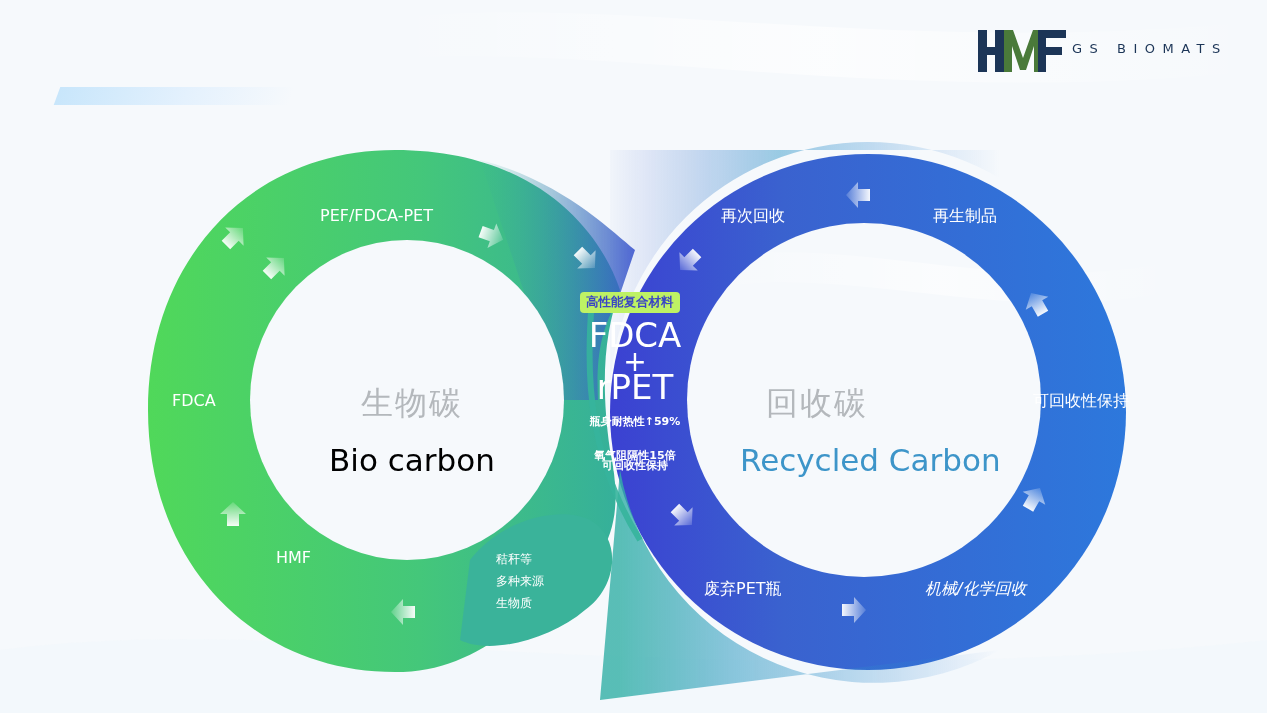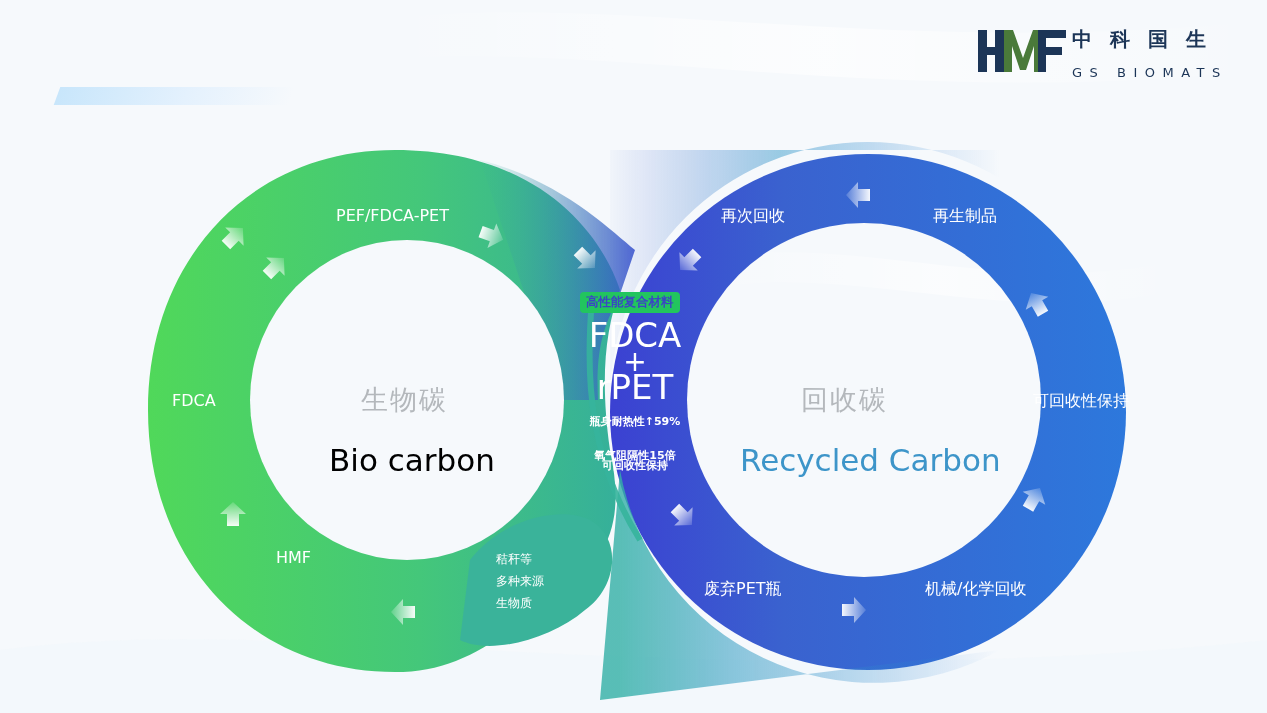--- a/index.html
+++ b/index.html
@@ -26,26 +26,26 @@
     .logo-en {
       font-family: "DejaVu Sans", sans-serif; font-size: 13px; color: #1c3557;
       letter-spacing: 7.5px; line-height: 18px; margin-top: 12px;
     }
     svg.diagram { position: absolute; left: 0; top: 0; }
     .lbl {
       position: absolute; color: #ffffff; font-size: 16px; white-space: nowrap;
       font-family: "DejaVu Sans", sans-serif;
     }
     .center-cn {
-      position: absolute; font-size: 27px; color: #b4b8bc; font-family: "DejaVu Sans", sans-serif;
+      position: absolute; font-size: 32px; color: #b4b8bc; font-family: "DejaVu Sans", sans-serif;
       letter-spacing: 2px;
     }
     .center-en { position: absolute; font-size: 31px; font-family: "DejaVu Sans", sans-serif; }
     .badge {
-      position: absolute; left: 580px; top: 292px; background: #22c55e; color: #3a46c4;
+      position: absolute; left: 580px; top: 292px; background: #bef264; color: #3a46c4;
       font-size: 12.5px; padding: 2px 6px; border-radius: 4px; font-family: "DejaVu Sans", sans-serif;
       white-space: nowrap; font-weight: bold;
     }
     .formula {
       position: absolute; left: 580px; width: 110px; text-align: center; color: #fff;
       font-family: "DejaVu Sans", sans-serif; line-height: 1;
     }
     .stat {
       position: absolute; left: 580px; width: 110px; text-align: center; color: #fff;
       font-size: 11px; font-weight: bold; font-family: "DejaVu Sans", sans-serif; white-space: nowrap;
@@ -78,21 +78,20 @@
 
     <rect x="0" y="2" width="9" height="42" fill="#1c3557"></rect>
     <rect x="0" y="19" width="26" height="8" fill="#1c3557"></rect>
     <rect x="17" y="2" width="9" height="42" fill="#1c3557"></rect>
 
     <polygon points="26,2 35,2 45,30 55,2 64,2 64,44 56,44 56,18 48,42 42,42 34,18 34,44 26,44" fill="#4a7a3a"></polygon>
 
     <polygon points="60,2 88,2 88,10 68,10 68,19 84,19 84,27 68,27 68,44 60,44" fill="#1c3557"></polygon>
   </svg>
   <div class="logo-text">
-    <div class="logo-cn">中科国生</div>
     <div class="logo-en">GS BIOMATS</div>
   </div>
 </div>
 
 <svg class="diagram" width="1267" height="713" viewBox="0 0 1267 713">
   <defs>
     <linearGradient id="gGreen" x1="150" y1="0" x2="640" y2="0" gradientUnits="userSpaceOnUse">
       <stop offset="0" stop-color="#50d85a"></stop>
       <stop offset="0.55" stop-color="#44c77a"></stop>
       <stop offset="1" stop-color="#34ad9e"></stop>
@@ -187,39 +186,39 @@
       </g>
     <g transform="translate(852,610) rotate(0)">
         <polygon points="-10,-6 2,-6 2,-13 14,0 2,13 2,6 -10,6" fill="url(#gArrow)" transform="scale(-1,1) rotate(180)"></polygon>
       </g>
     <g transform="translate(682,515) rotate(45)">
         <polygon points="-10,-6 2,-6 2,-13 14,0 2,13 2,6 -10,6" fill="url(#gArrow)" transform="scale(-1,1) rotate(180)"></polygon>
       </g>
   </g>
 </svg>
 
-<div class="lbl" style="left:336px; top:206px;text-align:right;">PEF/FDCA-PET</div>
+<div class="lbl" style="left:320px; top:206px;text-align:right;">PEF/FDCA-PET</div>
 <div class="lbl" style="left:172px; top:391px;">FDCA</div>
 <div class="lbl" style="left:276px; top:548px;">HMF</div>
 <div class="biomass">
   <div>秸秆等</div>
   <div>多种来源</div>
   <div>生物质</div>
 </div>
 
 <div class="center-cn" style="left:361px; top:382px;">生物碳</div>
 <div class="center-en" style="left:329px; top:442px; color:#000000;">Bio carbon</div>
 
 <div class="lbl" style="left:721px; top:206px;">再次回收</div>
 <div class="lbl" style="left:933px; top:206px;">再生制品</div>
 <div class="lbl" style="left:1033px; top:391px;">可回收性保持</div>
-<div class="lbl" style="left:925px; top:579px;">机械/化学回收</div>
+<div class="lbl" style="left:925px; top:579px;font-style:italic;">机械/化学回收</div>
 <div class="lbl" style="left:704px; top:579px;">废弃PET瓶</div>
 
-<div class="center-cn" style="left:801px; top:382px;">回收碳</div>
+<div class="center-cn" style="left:766px; top:382px;">回收碳</div>
 <div class="center-en" style="left:740px; top:442px; color:#3d95c9;">Recycled Carbon</div>
 
 <div class="badge">高性能复合材料</div>
 <div class="formula" style="top:318px; font-size:34px;">FDCA</div>
 <div class="formula" style="top:348px; font-size:28px;">+</div>
 <div class="formula" style="top:370px; font-size:34px;">rPET</div>
 <div class="stat" style="top:414px;">瓶身耐热性↑59%</div>
 <div class="stat" style="top:448px;">氧气阻隔性15倍</div>
 <div class="stat" style="top:458px;">可回收性保持</div>
 

